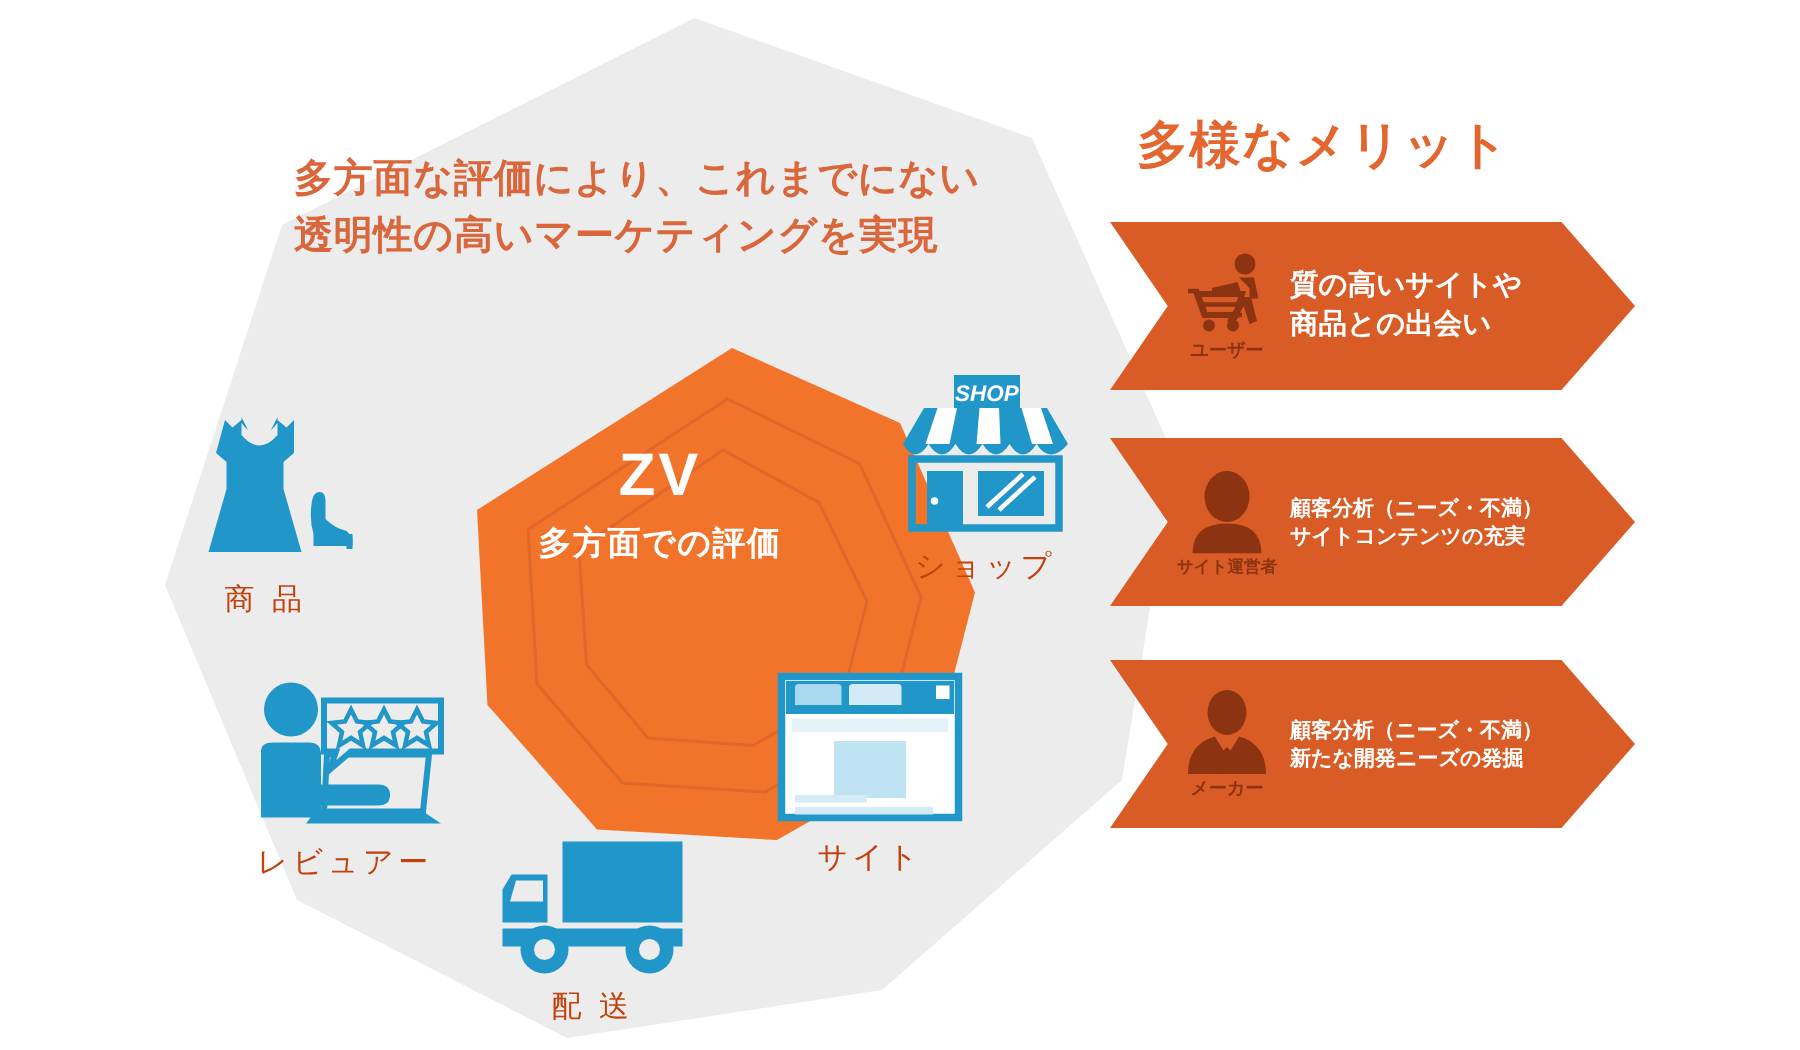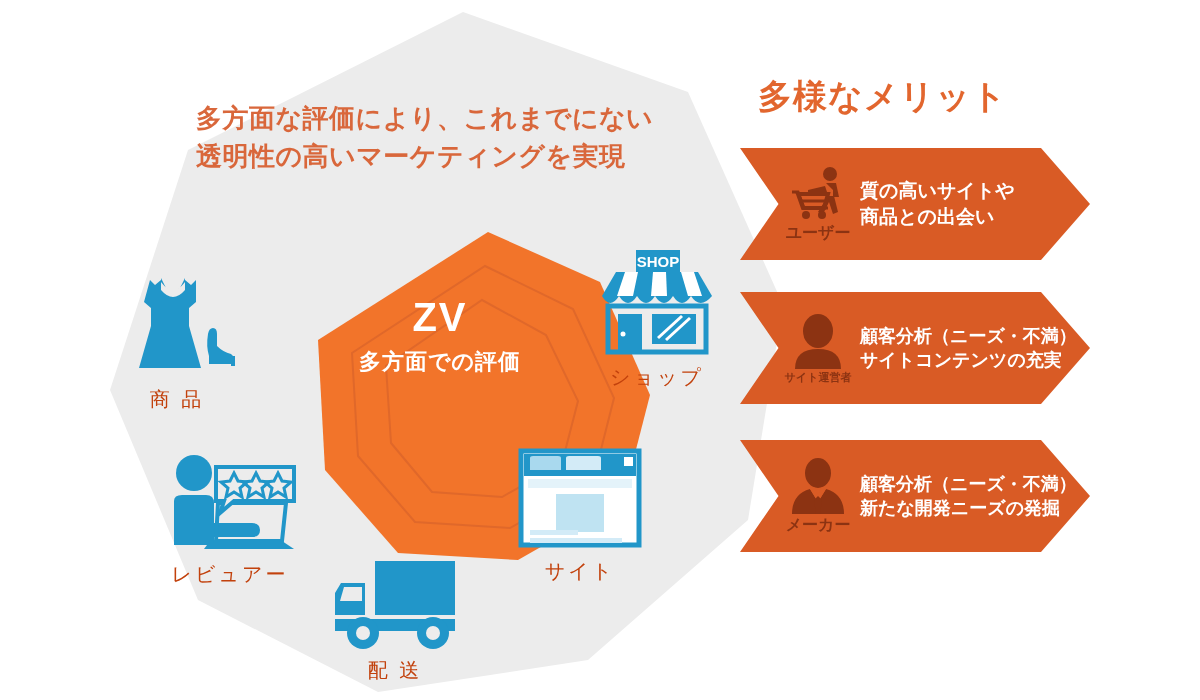--- a/index.html
+++ b/index.html
@@ -73,20 +73,21 @@
   .node {
     position: absolute;
     text-align: center;
     width: 150px;
   }
   .node .glyph {
     height: 108px;
     display: flex;
     align-items: flex-end;
     justify-content: center;
+    font-style: italic;
   }
   .node .caption {
     color: #c2410c;
     font-size: 20px;
     letter-spacing: 3px;
     margin-top: 6px;
   }
   #node-product   { left: 102px; top: 272px; }
   #node-reviewer  { left: 155px; top: 447px; }
   #node-delivery  { left: 320px; top: 543px; }
@@ -141,36 +142,36 @@
     text-align: center;
   }
   .arrow-persona .p-glyph {
     height: 58px;
     display: flex;
     align-items: flex-end;
     justify-content: center;
   }
   .arrow-persona .p-label {
     color: #8C3312;
-    font-size: 16px;
+    font-size: 12px;
     font-weight: bold;
     letter-spacing: 0px;
     white-space: nowrap;
     margin-top: 1px;
   }
   .arrow-text {
     color: #ffffff;
     font-size: 19px;
     font-weight: bold;
     line-height: 1.35;
     white-space: pre-line;
     margin-left: 6px;
     letter-spacing: 0px;
   }
-  #arrow-2 .arrow-text, #arrow-3 .arrow-text { font-size: 18px; }
+  #arrow-2 .arrow-text, #arrow-3 .arrow-text { font-size: 14px; }
   #arrow-2 .arrow-persona .p-label { font-size: 11px; }
 </style>
 </head>
 <body>
 
 <div id="stage">
 
   <div id="diagram">
 
     <svg width="760" height="700" viewBox="0 0 760 700">

